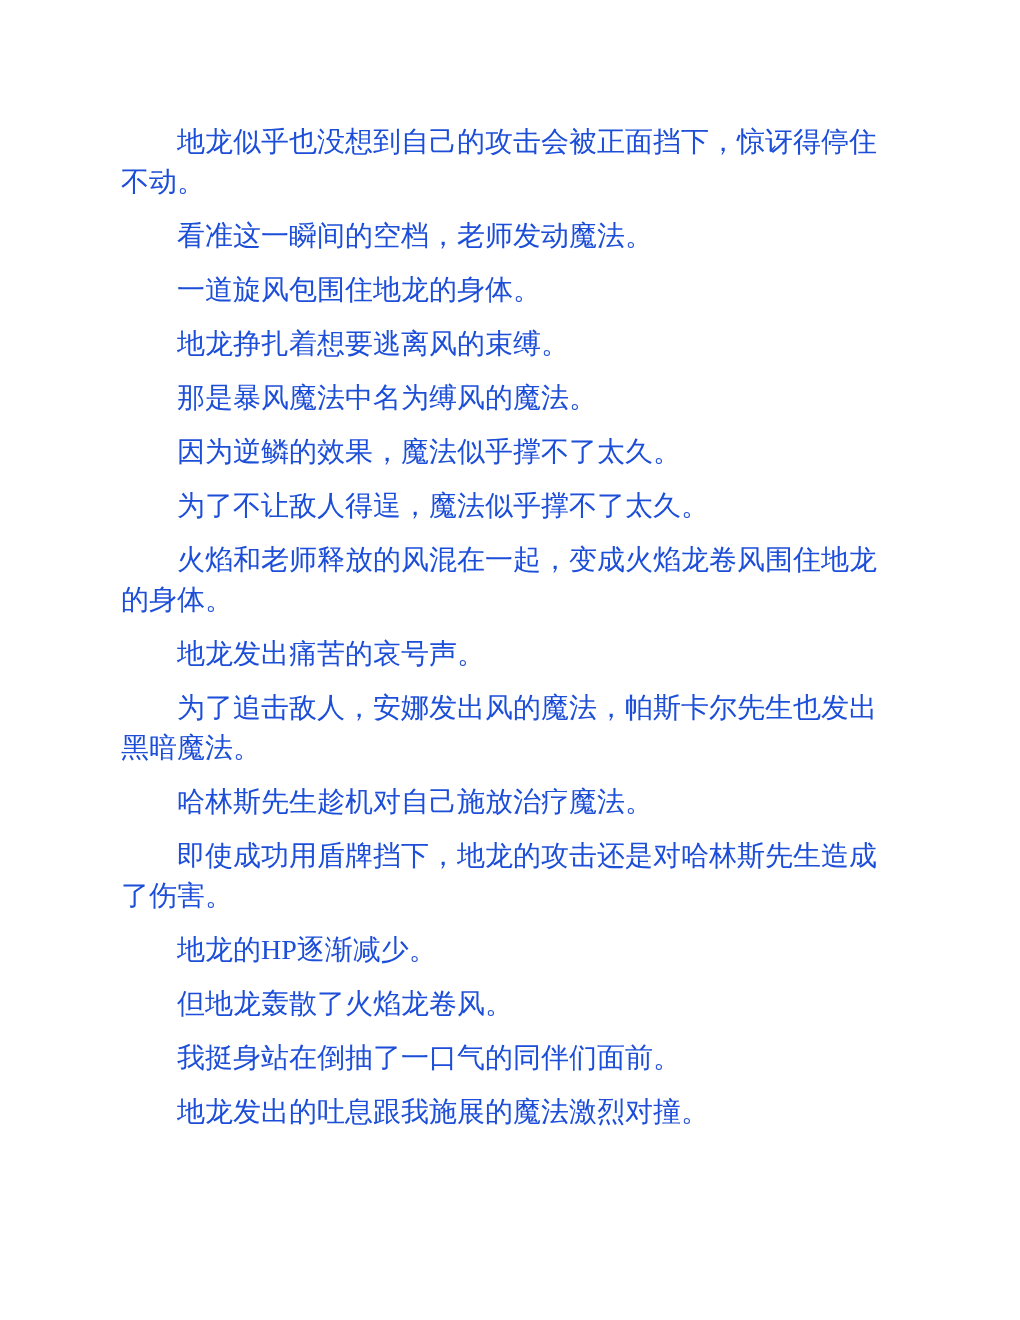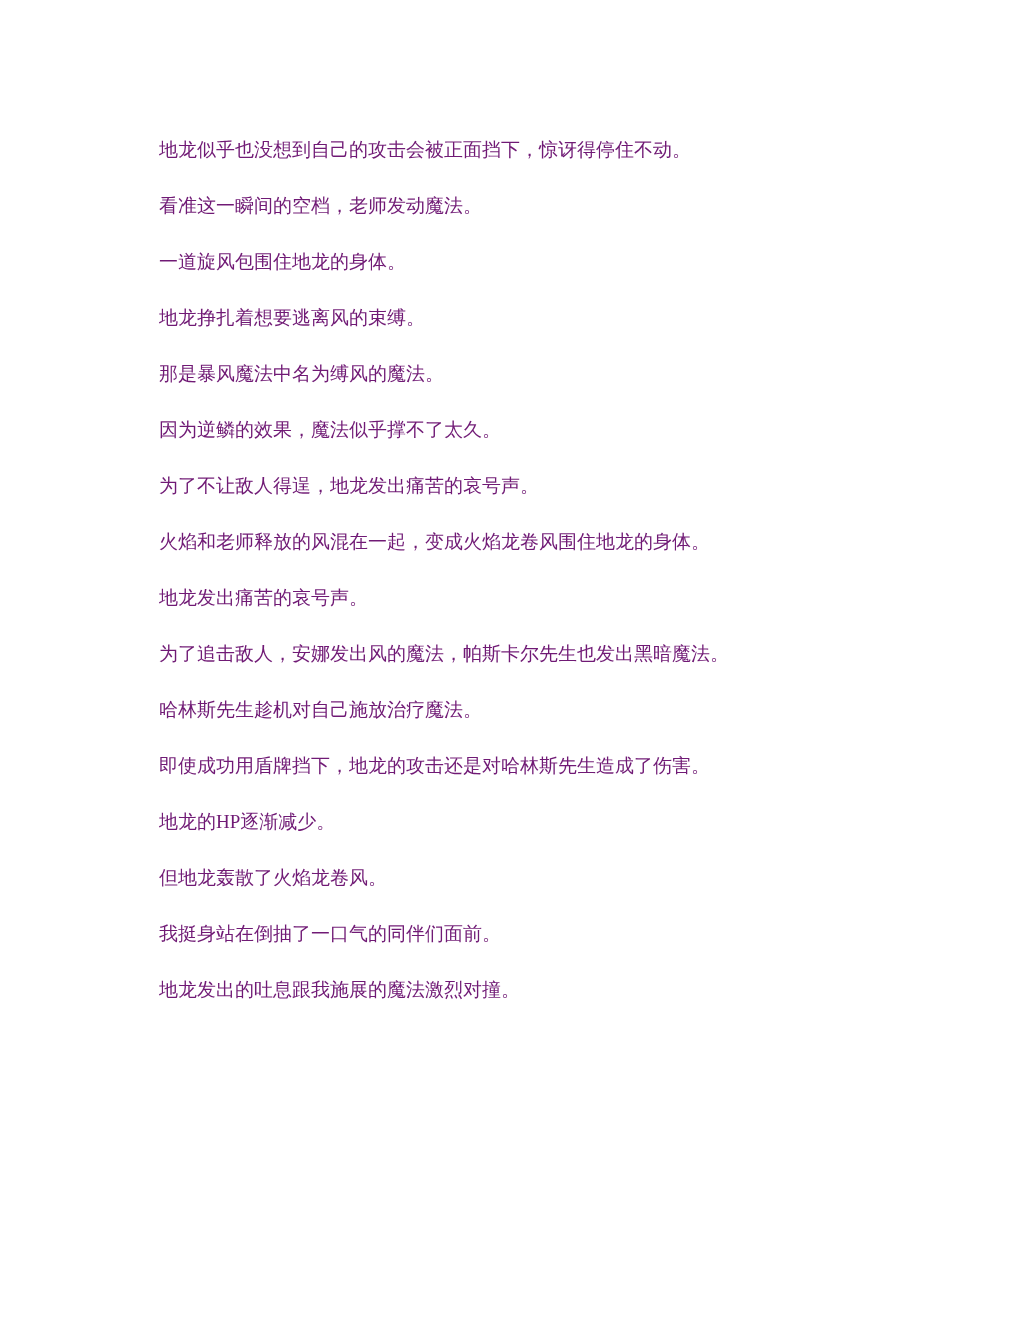--- a/index.html
+++ b/index.html
@@ -14,41 +14,41 @@
     font-family: "Liberation Serif", "DejaVu Serif", serif;
   }
   .doc-page {
     box-sizing: border-box;
     width: 1020px;
     height: 1320px;
     padding: 114px 129px 0 121px;
     background: #ffffff;
   }
   .doc-page p {
-    margin: 16px 0 14px 0;
-    font-size: 19px;
+    margin: 8px 0 14px 0;
+    font-size: 28px;
     line-height: 40px;
-    color: #701a75;
+    color: #1d4ed8;
     text-indent: 2em;
     text-align: left;
     word-break: break-all;
     letter-spacing: 0;
   }
 </style>
 </head>
 <body>
 
 <div class="doc-page">
   <p>地龙似乎也没想到自己的攻击会被正面挡下，惊讶得停住不动。</p>
   <p>看准这一瞬间的空档，老师发动魔法。</p>
   <p>一道旋风包围住地龙的身体。</p>
   <p>地龙挣扎着想要逃离风的束缚。</p>
   <p>那是暴风魔法中名为缚风的魔法。</p>
   <p>因为逆鳞的效果，魔法似乎撑不了太久。</p>
-  <p>为了不让敌人得逞，地龙发出痛苦的哀号声。</p>
+  <p>为了不让敌人得逞，魔法似乎撑不了太久。</p>
   <p>火焰和老师释放的风混在一起，变成火焰龙卷风围住地龙的身体。</p>
   <p>地龙发出痛苦的哀号声。</p>
   <p>为了追击敌人，安娜发出风的魔法，帕斯卡尔先生也发出黑暗魔法。</p>
   <p>哈林斯先生趁机对自己施放治疗魔法。</p>
   <p>即使成功用盾牌挡下，地龙的攻击还是对哈林斯先生造成了伤害。</p>
   <p>地龙的HP逐渐减少。</p>
   <p>但地龙轰散了火焰龙卷风。</p>
   <p>我挺身站在倒抽了一口气的同伴们面前。</p>
   <p>地龙发出的吐息跟我施展的魔法激烈对撞。</p>
 </div>

